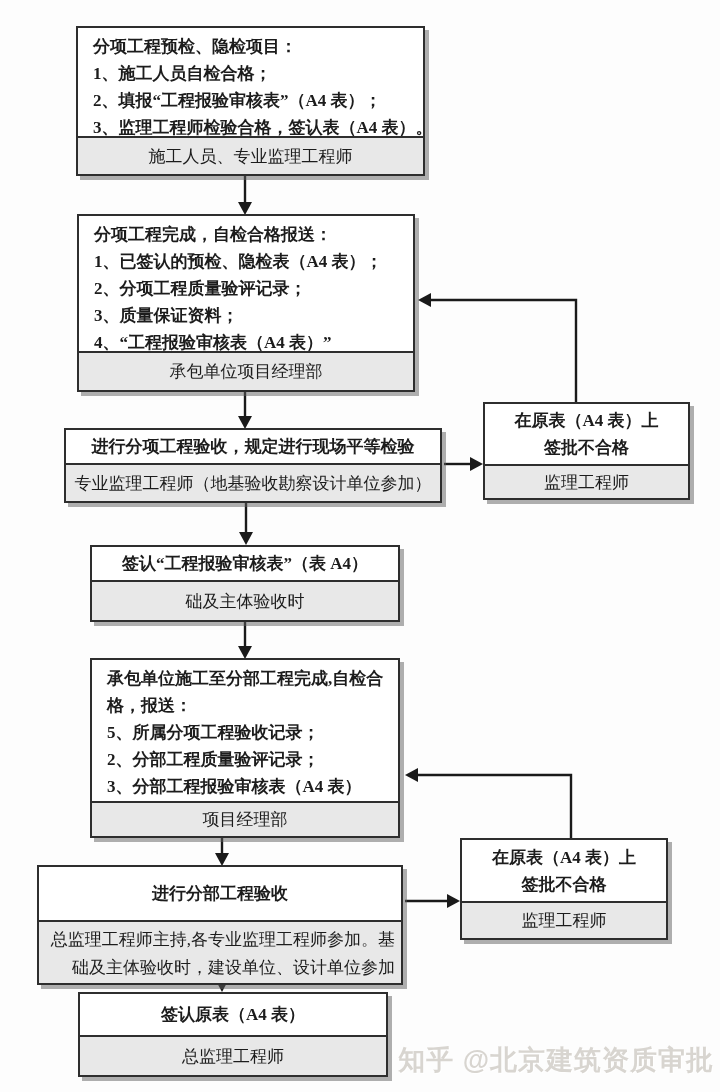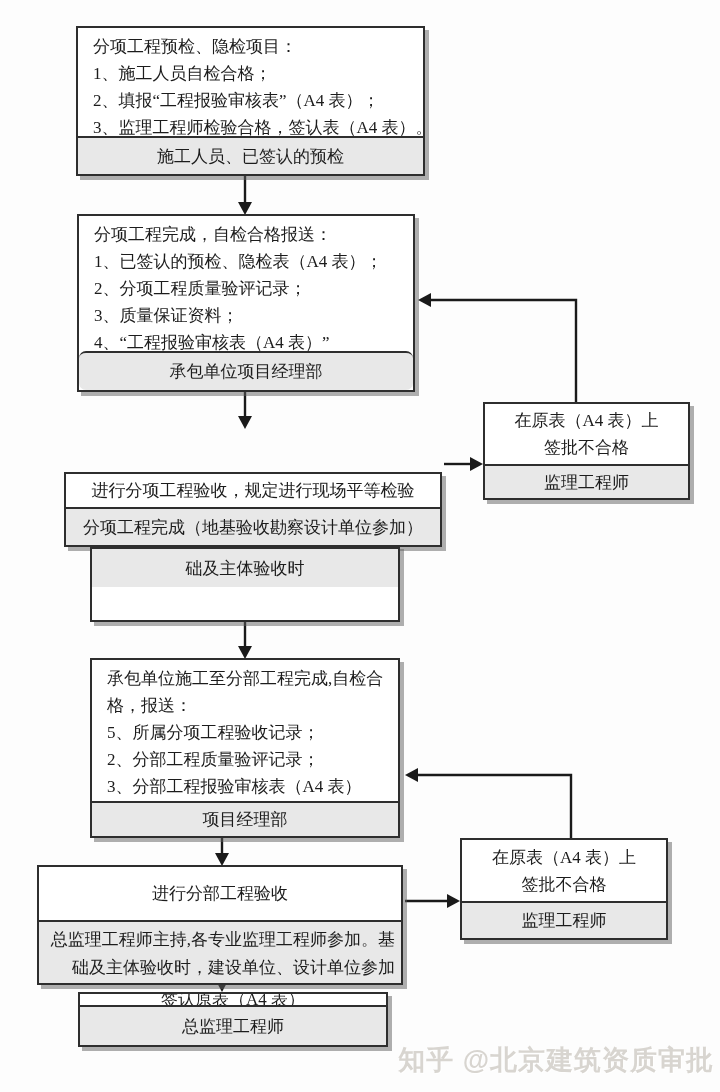--- a/index.html
+++ b/index.html
@@ -19,20 +19,21 @@
     background:#ffffff;
     box-shadow:4px 4px 0 rgba(95,95,95,.5);
     display:flex;
     flex-direction:column;
   }
   .body{
     flex:1 1 auto;
     font-size:17px;
     line-height:27px;
     overflow:hidden;
+    font-weight:bold;
   }
   .body.left{padding:5px 8px 0 15px;text-align:left;}
   .body.center{display:flex;flex-direction:column;align-items:center;justify-content:center;text-align:center;padding:0 4px;}
   .footer{
     flex:0 0 auto;
     background:#e8e8e8;
     border-top:2px solid #2e2e2e;
     box-sizing:border-box;
     display:flex;
     flex-direction:column;
@@ -117,48 +118,49 @@
     </g>
   </svg>
 
   <div class="box" style="left:76px;top:26px;width:349px;height:150px;">
     <div class="body left">
       <div class="line">分项工程预检、隐检项目：</div>
       <div class="line">1、施工人员自检合格；</div>
       <div class="line">2、填报“工程报验审核表”（A4 表）；</div>
       <div class="line">3、监理工程师检验合格，签认表（A4 表）。</div>
     </div>
-    <div class="footer" style="height:38px;">施工人员、已签认的预检</div>
+    <div class="footer" style="height:38px;">施工人员、专业监理工程师</div>
   </div>
 
   <div class="box" style="left:77px;top:214px;width:338px;height:178px;">
     <div class="body left">
       <div class="line">分项工程完成，自检合格报送：</div>
       <div class="line">1、已签认的预检、隐检表（A4 表）；</div>
       <div class="line">2、分项工程质量验评记录；</div>
       <div class="line">3、质量保证资料；</div>
       <div class="line">4、“工程报验审核表（A4 表）”</div>
     </div>
-    <div class="footer" style="height:39px;border-radius:7px;">承包单位项目经理部</div>
+    <div class="footer" style="height:39px;">承包单位项目经理部</div>
   </div>
 
-  <div class="box" style="left:64px;top:428px;width:378px;height:75px;margin-top:44px;">
+  <div class="box" style="left:64px;top:428px;width:378px;height:75px;">
     <div class="body center">进行分项工程验收，规定进行现场平等检验</div>
-    <div class="footer" style="height:38px;">分项工程完成（地基验收勘察设计单位参加）</div>
+    <div class="footer" style="height:38px;">专业监理工程师（地基验收勘察设计单位参加）</div>
   </div>
 
   <div class="box" style="left:483px;top:402px;width:207px;height:98px;">
     <div class="body center">
       <div class="line">在原表（A4 表）上</div>
       <div class="line">签批不合格</div>
     </div>
     <div class="footer" style="height:34px;">监理工程师</div>
   </div>
 
   <div class="box" style="left:90px;top:545px;width:310px;height:77px;">
+    <div class="body center">签认“工程报验审核表”（表 A4）</div>
     <div class="footer" style="height:40px;">础及主体验收时</div>
   </div>
 
   <div class="box" style="left:90px;top:658px;width:310px;height:180px;">
     <div class="body left">
       <div class="line">承包单位施工至分部工程完成,自检合</div>
       <div class="line">格，报送：</div>
       <div class="line">5、所属分项工程验收记录；</div>
       <div class="line">2、分部工程质量验评记录；</div>
       <div class="line">3、分部工程报验审核表（A4 表）</div>
@@ -175,20 +177,20 @@
   </div>
 
   <div class="box" style="left:460px;top:838px;width:208px;height:102px;">
     <div class="body center">
       <div class="line">在原表（A4 表）上</div>
       <div class="line">签批不合格</div>
     </div>
     <div class="footer" style="height:37px;">监理工程师</div>
   </div>
 
-  <div class="box" style="left:78px;top:992px;width:310px;height:55px;">
+  <div class="box" style="left:78px;top:992px;width:310px;height:85px;">
     <div class="body center">签认原表（A4 表）</div>
     <div class="footer" style="height:40px;">总监理工程师</div>
   </div>
 
   <div class="watermark">知乎 @北京建筑资质审批</div>
 
 </div>
 
 </body></html>

